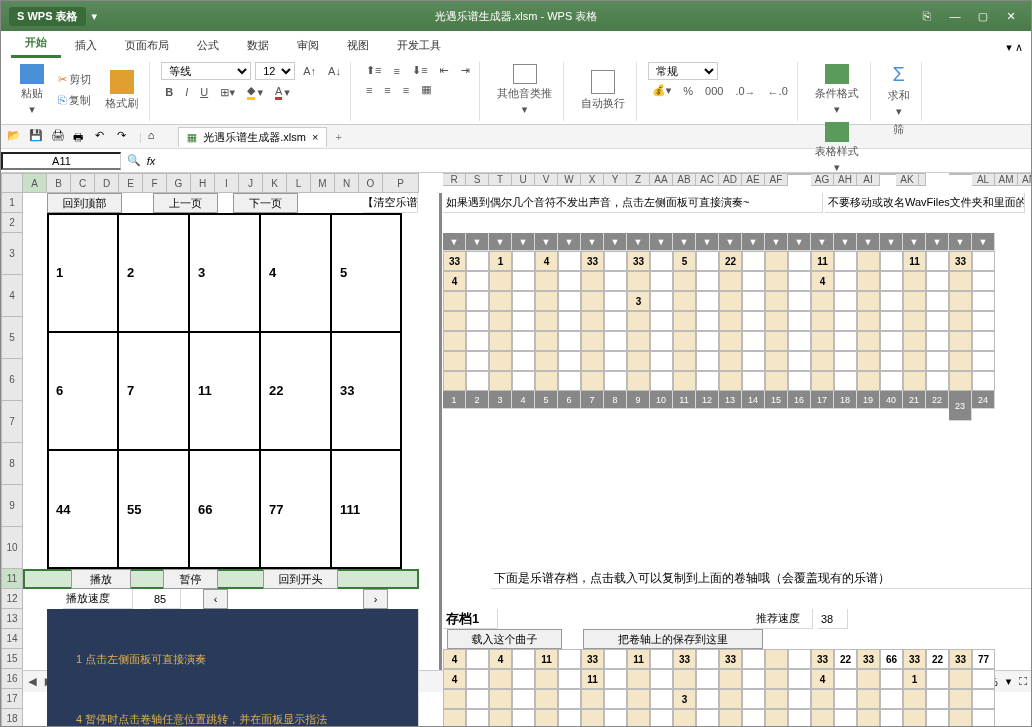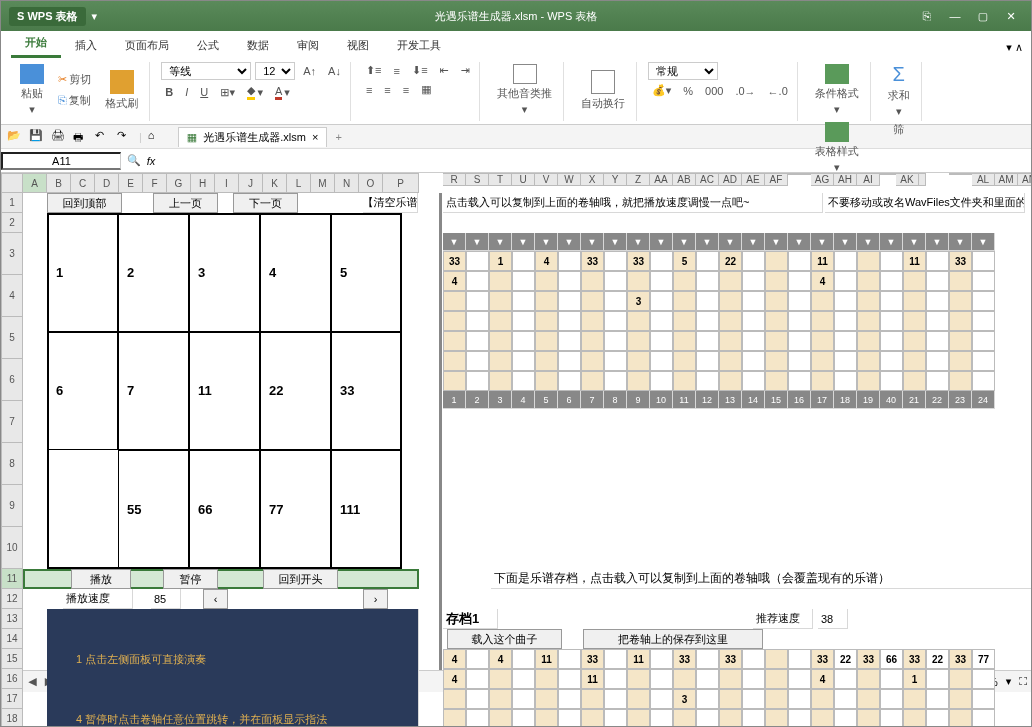--- a/index.html
+++ b/index.html
@@ -260,37 +260,38 @@
       <div class="cell" style="left: 24px; top: 20px; width: 71px; height: 118.667px; border: 1.5px solid rgb(0, 0, 0); font-weight: bold; font-size: 13px; padding-left: 8px;">1</div>
       <div class="cell" style="left: 95px; top: 20px; width: 71px; height: 118.667px; border: 1.5px solid rgb(0, 0, 0); font-weight: bold; font-size: 13px; padding-left: 8px;">2</div>
       <div class="cell" style="left: 166px; top: 20px; width: 71px; height: 118.667px; border: 1.5px solid rgb(0, 0, 0); font-weight: bold; font-size: 13px; padding-left: 8px;">3</div>
       <div class="cell" style="left: 237px; top: 20px; width: 71px; height: 118.667px; border: 1.5px solid rgb(0, 0, 0); font-weight: bold; font-size: 13px; padding-left: 8px;">4</div>
       <div class="cell" style="left: 308px; top: 20px; width: 71px; height: 118.667px; border: 1.5px solid rgb(0, 0, 0); font-weight: bold; font-size: 13px; padding-left: 8px;">5</div>
       <div class="cell" style="left: 24px; top: 138.667px; width: 71px; height: 118.667px; border: 1.5px solid rgb(0, 0, 0); font-weight: bold; font-size: 13px; padding-left: 8px;">6</div>
       <div class="cell" style="left: 95px; top: 138.667px; width: 71px; height: 118.667px; border: 1.5px solid rgb(0, 0, 0); font-weight: bold; font-size: 13px; padding-left: 8px;">7</div>
       <div class="cell" style="left: 166px; top: 138.667px; width: 71px; height: 118.667px; border: 1.5px solid rgb(0, 0, 0); font-weight: bold; font-size: 13px; padding-left: 8px;">11</div>
       <div class="cell" style="left: 237px; top: 138.667px; width: 71px; height: 118.667px; border: 1.5px solid rgb(0, 0, 0); font-weight: bold; font-size: 13px; padding-left: 8px;">22</div>
       <div class="cell" style="left: 308px; top: 138.667px; width: 71px; height: 118.667px; border: 1.5px solid rgb(0, 0, 0); font-weight: bold; font-size: 13px; padding-left: 8px;">33</div>
+      <div class="cell" style="left: 24px; top: 257.333px; width: 71px; height: 118.667px; border: 1.5px solid rgb(0, 0, 0); font-weight: bold; font-size: 13px; padding-left: 8px;">44</div>
       <div class="cell" style="left: 95px; top: 257.333px; width: 71px; height: 118.667px; border: 1.5px solid rgb(0, 0, 0); font-weight: bold; font-size: 13px; padding-left: 8px;">55</div>
       <div class="cell" style="left: 166px; top: 257.333px; width: 71px; height: 118.667px; border: 1.5px solid rgb(0, 0, 0); font-weight: bold; font-size: 13px; padding-left: 8px;">66</div>
       <div class="cell" style="left: 237px; top: 257.333px; width: 71px; height: 118.667px; border: 1.5px solid rgb(0, 0, 0); font-weight: bold; font-size: 13px; padding-left: 8px;">77</div>
       <div class="cell" style="left: 308px; top: 257.333px; width: 71px; height: 118.667px; border: 1.5px solid rgb(0, 0, 0); font-weight: bold; font-size: 13px; padding-left: 8px;">111</div>
       <div class="cell" style="left: 0px; top: 376px; width: 396px; height: 20px; background: rgb(212, 232, 212); border: 2px solid rgb(58, 122, 58);"></div>
       <div class="cell" style="left: 48px; top: 376px; width: 60px; height: 20px; background: rgb(240, 240, 240); border: 1px solid rgb(153, 153, 153); justify-content: center; z-index: 2; position: absolute;">播放</div>
       <div class="cell" style="left: 140px; top: 376px; width: 55px; height: 20px; background: rgb(240, 240, 240); border: 1px solid rgb(153, 153, 153); justify-content: center; z-index: 2; position: absolute;">暂停</div>
       <div class="cell" style="left: 240px; top: 376px; width: 75px; height: 20px; background: rgb(240, 240, 240); border: 1px solid rgb(153, 153, 153); justify-content: center; z-index: 2; position: absolute;">回到开头</div>
       <div class="cell" style="left: 40px; top: 396px; width: 70px; height: 20px;">播放速度</div>
       <div class="cell" style="left: 128px; top: 396px; width: 30px; height: 20px;">85</div>
       <div class="cell" style="left: 180px; top: 396px; width: 25px; height: 20px; background: rgb(240, 240, 240); border: 1px solid rgb(153, 153, 153); justify-content: center;">‹</div>
       <div class="cell" style="left: 340px; top: 396px; width: 25px; height: 20px; background: rgb(240, 240, 240); border: 1px solid rgb(153, 153, 153); justify-content: center;">›</div>
       <div class="cell" style="left: 24px; top: 416px; width: 372px; height: 160px; background: rgb(42, 58, 90);"></div>
       <div class="cell" style="left: 50px; top: 456px; width: 340px; height: 20px; color: rgb(224, 176, 80); background: transparent; border: none; font-size: 11px;">1 点击左侧面板可直接演奏</div>
       <div class="cell" style="left: 50px; top: 516px; width: 340px; height: 20px; color: rgb(224, 176, 80); background: transparent; border: none; font-size: 11px;">4 暂停时点击卷轴任意位置跳转，并在面板显示指法</div>
       <div class="divider" style="left: 416px;"></div>
-      <div class="cell" style="left: 420px; top: 0px; width: 380px; height: 20px; font-size: 11px;">点击载入可以复制到上面的卷轴哦，就把播放速度调慢一点吧~</div>
+      <div class="cell" style="left: 420px; top: 0px; width: 380px; height: 20px; font-size: 11px;">如果遇到偶尔几个音符不发出声音，点击左侧面板可直接演奏~</div>
       <div class="cell" style="left: 802px; top: 0px; width: 200px; height: 20px; font-size: 11px;">不要移动或改名WavFiles文件夹和里面的文</div>
       <div class="cell" style="left: 420px; top: 40px; width: 23px; height: 18px; background: rgb(136, 136, 136); color: rgb(255, 255, 255); justify-content: center; font-size: 9px;">▼</div>
       <div class="cell" style="left: 443px; top: 40px; width: 23px; height: 18px; background: rgb(136, 136, 136); color: rgb(255, 255, 255); justify-content: center; font-size: 9px;">▼</div>
       <div class="cell" style="left: 466px; top: 40px; width: 23px; height: 18px; background: rgb(136, 136, 136); color: rgb(255, 255, 255); justify-content: center; font-size: 9px;">▼</div>
       <div class="cell" style="left: 489px; top: 40px; width: 23px; height: 18px; background: rgb(136, 136, 136); color: rgb(255, 255, 255); justify-content: center; font-size: 9px;">▼</div>
       <div class="cell" style="left: 512px; top: 40px; width: 23px; height: 18px; background: rgb(136, 136, 136); color: rgb(255, 255, 255); justify-content: center; font-size: 9px;">▼</div>
       <div class="cell" style="left: 535px; top: 40px; width: 23px; height: 18px; background: rgb(136, 136, 136); color: rgb(255, 255, 255); justify-content: center; font-size: 9px;">▼</div>
       <div class="cell" style="left: 558px; top: 40px; width: 23px; height: 18px; background: rgb(136, 136, 136); color: rgb(255, 255, 255); justify-content: center; font-size: 9px;">▼</div>
       <div class="cell" style="left: 581px; top: 40px; width: 23px; height: 18px; background: rgb(136, 136, 136); color: rgb(255, 255, 255); justify-content: center; font-size: 9px;">▼</div>
       <div class="cell" style="left: 604px; top: 40px; width: 23px; height: 18px; background: rgb(136, 136, 136); color: rgb(255, 255, 255); justify-content: center; font-size: 9px;">▼</div>
@@ -492,21 +493,21 @@
       <div class="cell" style="left: 696px; top: 198px; width: 23px; height: 18px; background: rgb(136, 136, 136); color: rgb(255, 255, 255); justify-content: center; font-size: 9px;">13</div>
       <div class="cell" style="left: 719px; top: 198px; width: 23px; height: 18px; background: rgb(136, 136, 136); color: rgb(255, 255, 255); justify-content: center; font-size: 9px;">14</div>
       <div class="cell" style="left: 742px; top: 198px; width: 23px; height: 18px; background: rgb(136, 136, 136); color: rgb(255, 255, 255); justify-content: center; font-size: 9px;">15</div>
       <div class="cell" style="left: 765px; top: 198px; width: 23px; height: 18px; background: rgb(136, 136, 136); color: rgb(255, 255, 255); justify-content: center; font-size: 9px;">16</div>
       <div class="cell" style="left: 788px; top: 198px; width: 23px; height: 18px; background: rgb(136, 136, 136); color: rgb(255, 255, 255); justify-content: center; font-size: 9px;">17</div>
       <div class="cell" style="left: 811px; top: 198px; width: 23px; height: 18px; background: rgb(136, 136, 136); color: rgb(255, 255, 255); justify-content: center; font-size: 9px;">18</div>
       <div class="cell" style="left: 834px; top: 198px; width: 23px; height: 18px; background: rgb(136, 136, 136); color: rgb(255, 255, 255); justify-content: center; font-size: 9px;">19</div>
       <div class="cell" style="left: 857px; top: 198px; width: 23px; height: 18px; background: rgb(136, 136, 136); color: rgb(255, 255, 255); justify-content: center; font-size: 9px;">40</div>
       <div class="cell" style="left: 880px; top: 198px; width: 23px; height: 18px; background: rgb(136, 136, 136); color: rgb(255, 255, 255); justify-content: center; font-size: 9px;">21</div>
       <div class="cell" style="left: 903px; top: 198px; width: 23px; height: 18px; background: rgb(136, 136, 136); color: rgb(255, 255, 255); justify-content: center; font-size: 9px;">22</div>
-      <div class="cell" style="left: 926px; top: 198px; width: 23px; height: 18px; background: rgb(136, 136, 136); color: rgb(255, 255, 255); justify-content: center; font-size: 9px;">23</div>
+      <div class="cell" style="left: 926px; top: 198px; width: 23px; height: 30px; background: rgb(136, 136, 136); color: rgb(255, 255, 255); justify-content: center; font-size: 9px;">23</div>
       <div class="cell" style="left: 949px; top: 198px; width: 23px; height: 18px; background: rgb(136, 136, 136); color: rgb(255, 255, 255); justify-content: center; font-size: 9px;">24</div>
       <div class="cell" style="left: 420px; top: 376px; width: 560px; height: 20px; font-size: 12px; margin-left: 48px;">下面是乐谱存档，点击载入可以复制到上面的卷轴哦（会覆盖现有的乐谱）</div>
       <div class="cell" style="left: 420px; top: 416px; width: 55px; height: 20px; font-weight: bold; font-size: 13px;">存档1</div>
       <div class="cell" style="left: 730px; top: 416px; width: 60px; height: 20px;">推荐速度</div>
       <div class="cell" style="left: 795px; top: 416px; width: 30px; height: 20px;">38</div>
       <div class="cell" style="left: 424px; top: 436px; width: 115px; height: 20px; background: rgb(240, 240, 240); border: 1px solid rgb(153, 153, 153); justify-content: center;">载入这个曲子</div>
       <div class="cell" style="left: 560px; top: 436px; width: 180px; height: 20px; background: rgb(240, 240, 240); border: 1px solid rgb(153, 153, 153); justify-content: center;">把卷轴上的保存到这里</div>
       <div class="cell" style="left: 420px; top: 456px; width: 23px; height: 20px; background: rgb(245, 230, 200); border: 1px solid rgb(187, 187, 187); justify-content: center; font-size: 10px; font-weight: bold;">4</div>
       <div class="cell" style="left: 443px; top: 456px; width: 23px; height: 20px; background: rgb(255, 255, 255); border: 1px solid rgb(187, 187, 187); justify-content: center; font-size: 10px; font-weight: bold;"></div>
       <div class="cell" style="left: 466px; top: 456px; width: 23px; height: 20px; background: rgb(245, 230, 200); border: 1px solid rgb(187, 187, 187); justify-content: center; font-size: 10px; font-weight: bold;">4</div>

